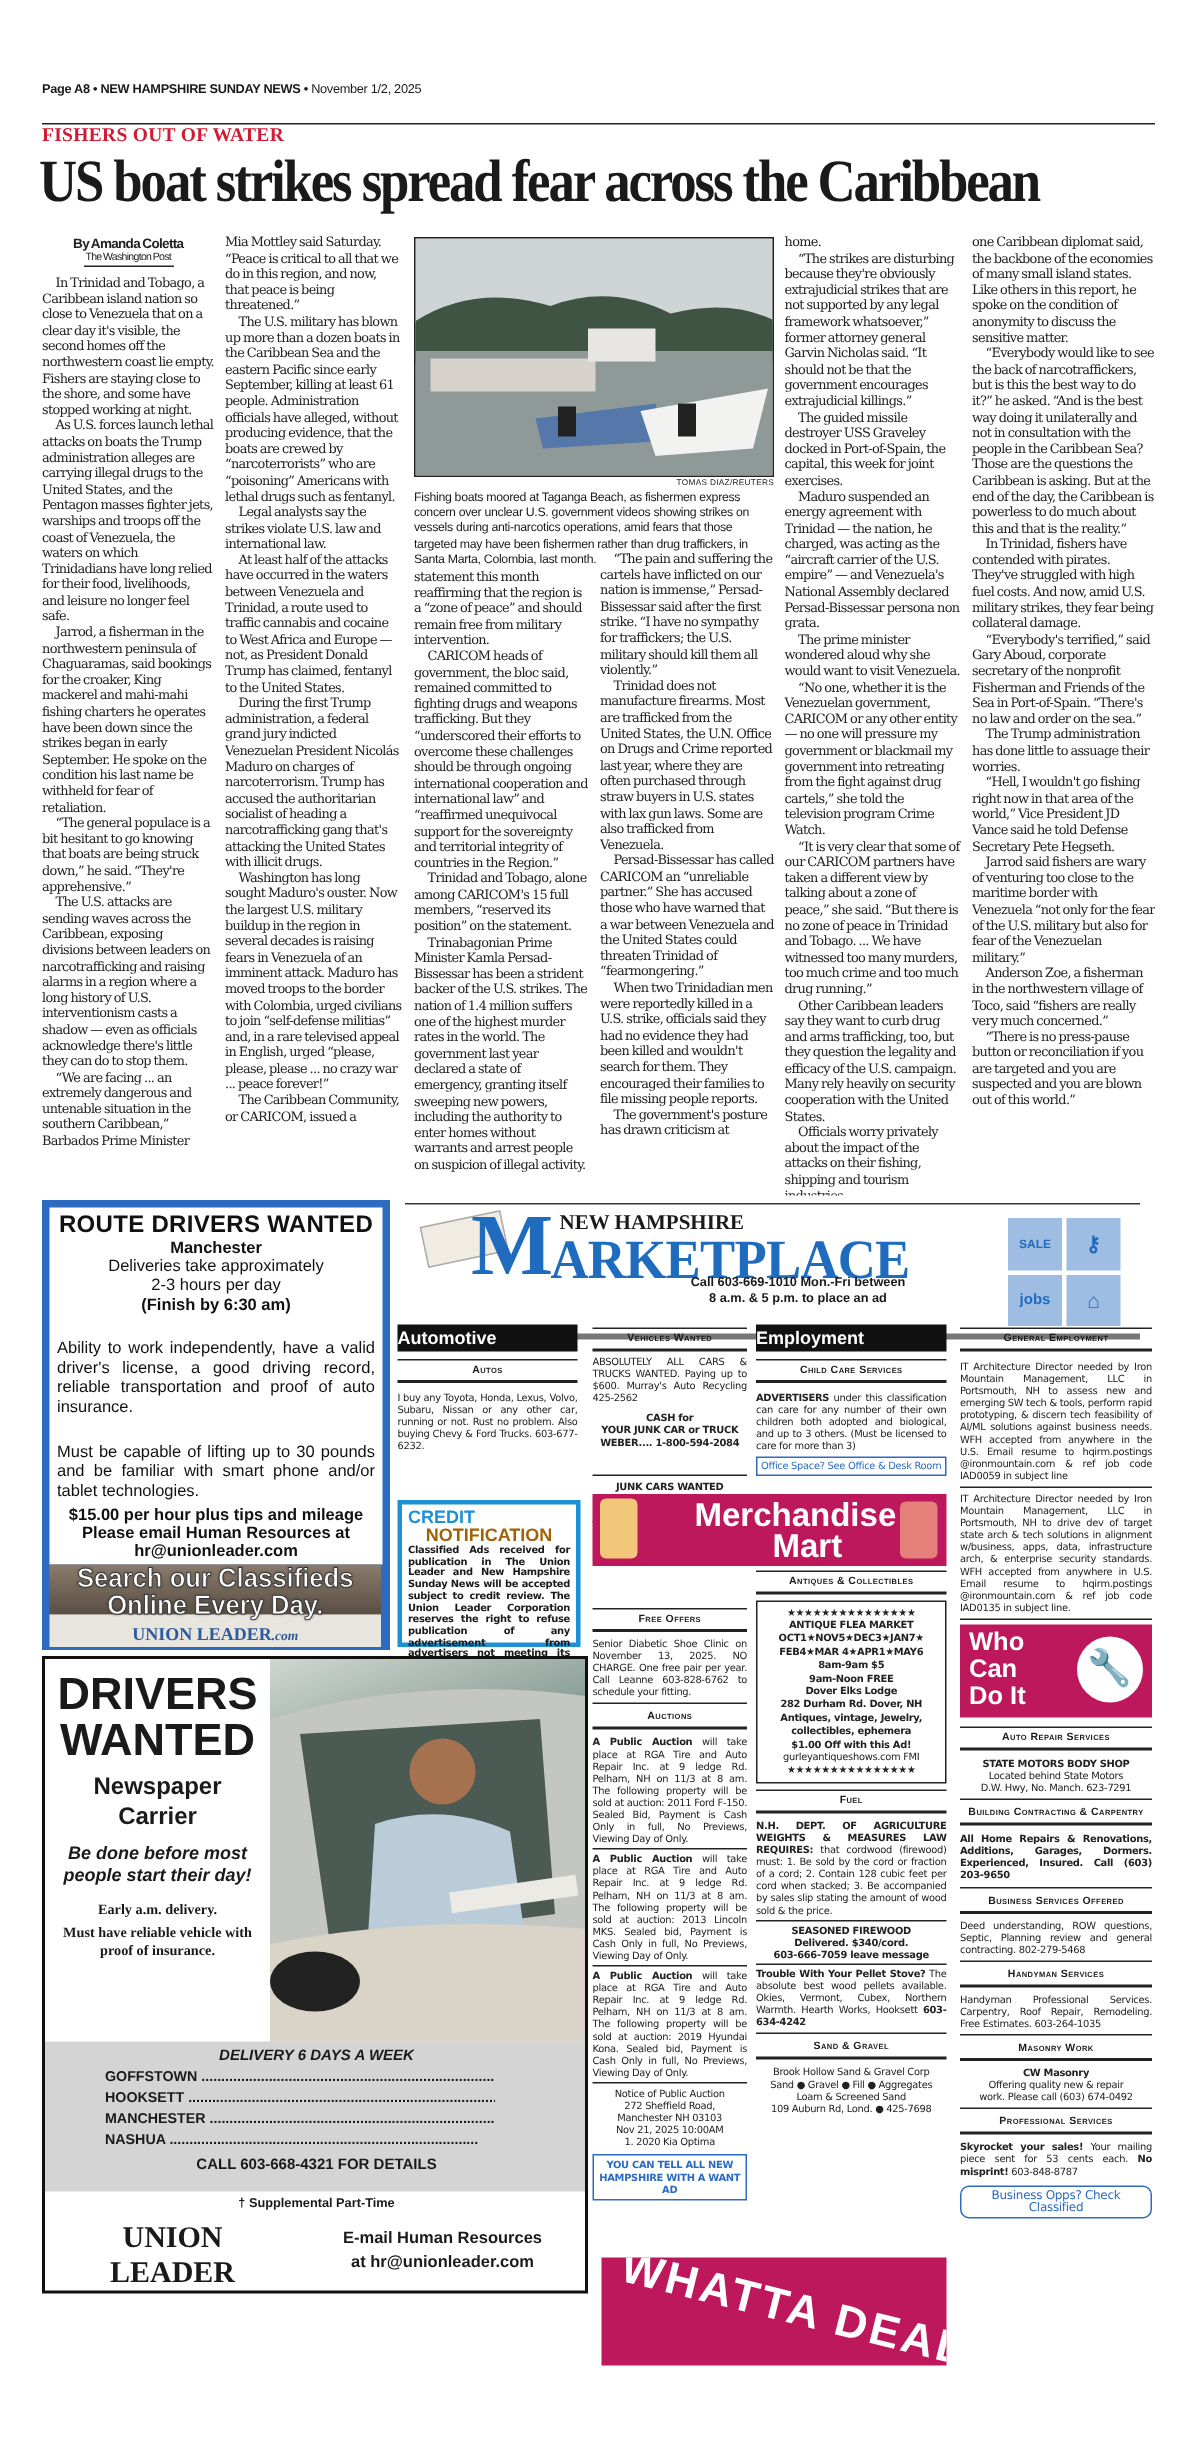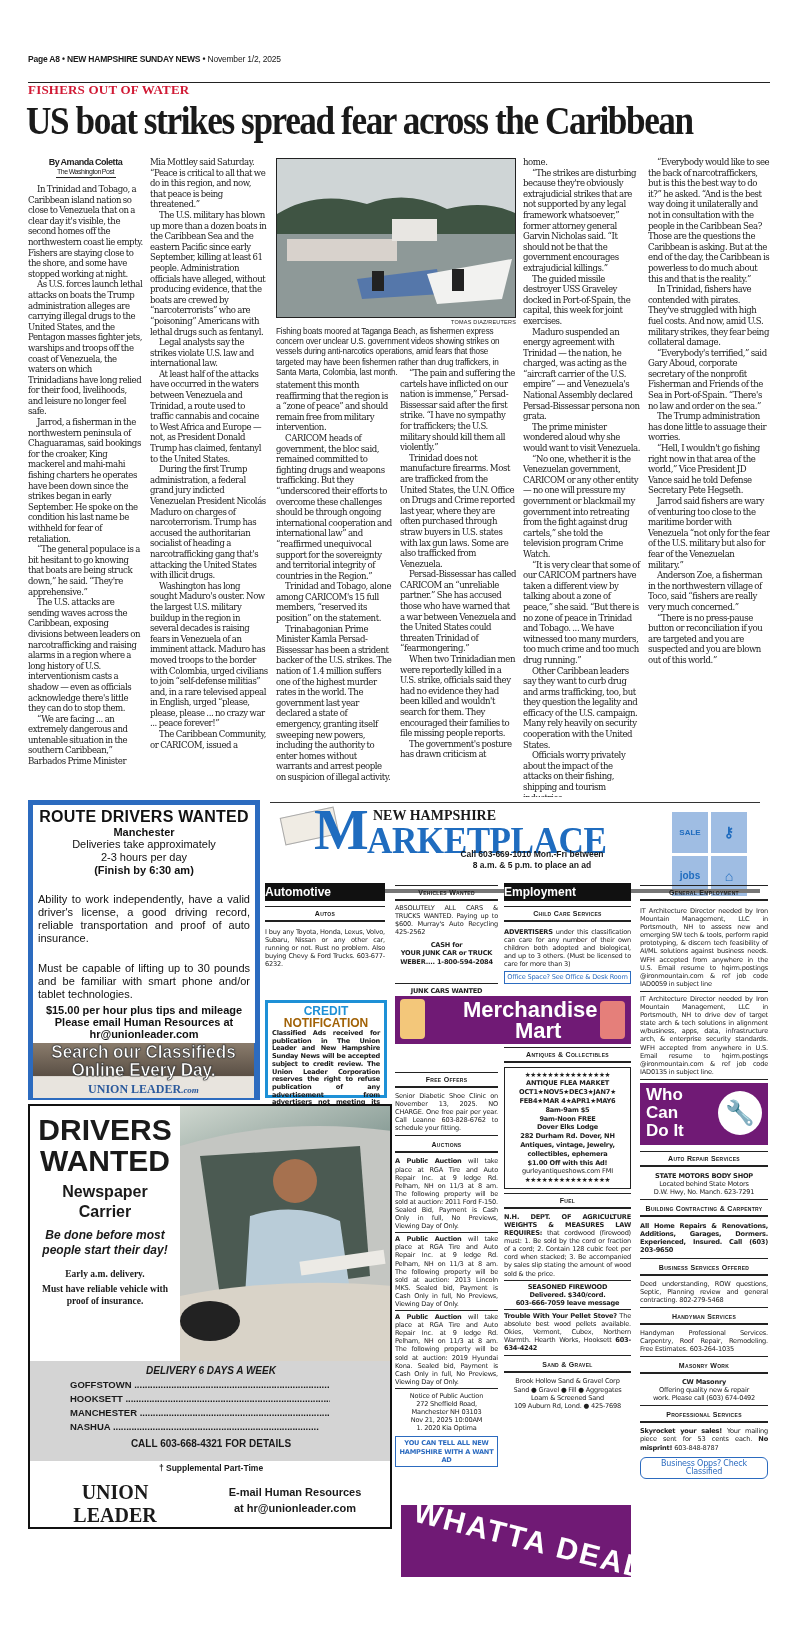--- a/index.html
+++ b/index.html
@@ -29,21 +29,21 @@
 .search-ad .t{font:bold 18px "Liberation Sans",sans-serif;color:#fff;text-align:center;line-height:18px;text-shadow:0 0 2px #333;-webkit-text-stroke:.6px #333;transform:scaleX(.95)}
 .drivers{left:28px;top:1104px;width:364px;height:425px;border:2px solid #111;overflow:hidden}
 .drv-left{position:absolute;left:0;top:0;width:150px;height:255px;text-align:center;font-family:"Liberation Sans",sans-serif}
 .drv-photo{position:absolute;left:150px;top:0;width:212px;height:255px;background:linear-gradient(160deg,#cfd7cf 0%,#8da09a 30%,#d4cbbd 55%,#e0dad0 100%)}
 .drv-gray{position:absolute;left:0;top:255px;width:362px;height:100px;background:#d4d4d4;font:bold 9.5px "Liberation Sans",sans-serif}
 .mkt-head{left:262px;top:802px;width:506px;height:80px}
 .section-head{background:#111;color:#fff;font:bold 12px "Liberation Sans",sans-serif;padding:2px 0;height:18px}
 .subhead{text-align:center;font:bold 7px "Liberation Sans",sans-serif;letter-spacing:.3px;border-top:1px solid #222;border-bottom:2px solid #222;padding:3px 0;font-variant:small-caps}
 .cl{font:6.6px/8.1px "DejaVu Sans",sans-serif;letter-spacing:-.2px;color:#222;text-align:justify}
 .cl.c{text-align:center}
-.blue-banner{background:#701a75;color:#fff}
+.blue-banner{background:#be185d;color:#fff}
 </style>
 </head>
 <body>
 
 <div class="abs folio">
   <span>Page A8</span> •
   <span>NEW HAMPSHIRE SUNDAY NEWS</span> •
   <span class="dt">November 1/2, 2025</span>
 </div>
 
@@ -107,20 +107,21 @@
   <p>The guided missile destroyer USS Graveley docked in Port-of-Spain, the capital, this week for joint exercises.</p>
   <p>Maduro suspended an energy agreement with Trinidad — the nation, he charged, was acting as the “aircraft carrier of the U.S. empire” — and Venezuela's National Assembly declared Persad-Bissessar persona non grata.</p>
   <p>The prime minister wondered aloud why she would want to visit Venezuela.</p>
   <p>“No one, whether it is the Venezuelan government, CARICOM or any other entity — no one will pressure my government or blackmail my government into retreating from the fight against drug cartels,” she told the television program Crime Watch.</p>
   <p>“It is very clear that some of our CARICOM partners have taken a different view by talking about a zone of peace,” she said. “But there is no zone of peace in Trinidad and Tobago. ... We have witnessed too many murders, too much crime and too much drug running.”</p>
   <p>Other Caribbean leaders say they want to curb drug and arms trafficking, too, but they question the legality and efficacy of the U.S. campaign. Many rely heavily on security cooperation with the United States.</p>
   <p>Officials worry privately about the impact of the attacks on their fishing, shipping and tourism industries,</p>
 </div>
 
 <div class="abs col" style="left:648px;top:157px;width:122px;height:640px;overflow:hidden">
+  <p style="text-indent:0">one Caribbean diplomat said, the backbone of the economies of many small island states. Like others in this report, he spoke on the condition of anonymity to discuss the sensitive matter.</p>
   <p>“Everybody would like to see the back of narcotraffickers, but is this the best way to do it?” he asked. “And is the best way doing it unilaterally and not in consultation with the people in the Caribbean Sea? Those are the questions the Caribbean is asking. But at the end of the day, the Caribbean is powerless to do much about this and that is the reality.”</p>
   <p>In Trinidad, fishers have contended with pirates. They've struggled with high fuel costs. And now, amid U.S. military strikes, they fear being collateral damage.</p>
   <p>“Everybody's terrified,” said Gary Aboud, corporate secretary of the nonprofit Fisherman and Friends of the Sea in Port-of-Spain. “There's no law and order on the sea.”</p>
   <p>The Trump administration has done little to assuage their worries.</p>
   <p>“Hell, I wouldn't go fishing right now in that area of the world,” Vice President JD Vance said he told Defense Secretary Pete Hegseth.</p>
   <p>Jarrod said fishers are wary of venturing too close to the maritime border with Venezuela “not only for the fear of the U.S. military but also for fear of the Venezuelan military.”</p>
   <p>Anderson Zoe, a fisherman in the northwestern village of Toco, said “fishers are really very much concerned.”</p>
   <p>“There is no press-pause button or reconciliation if you are targeted and you are suspected and you are blown out of this world.”</p>
 </div>
 
@@ -140,21 +141,21 @@
   <div class="ul-logo" style="margin-top:4px">UNION LEADER</div>
   <div class="ul-tag">Open up New Hampshire.</div>
 </div>
 <div class="abs search-ad" style="top:1043px;height:55px">
   <div class="t">Search our Classifieds</div>
   <div class="t">Online Every Day.</div>
   <div style="text-align:center;font:bold 12px 'Liberation Serif',serif;color:#2c5a9c;margin-top:3px"><span>UNION LEADER</span><i style="font-size:9px">.com</i></div>
 </div>
 
 <div class="abs" style="left:265px;top:1000px;width:122px;height:98px;border:3px solid #1e90d6;padding:2px 4px;font-family:'Liberation Sans',sans-serif">
-  <div style="text-align:center;color:#1e90d6;font:bold 12px/12px 'Liberation Sans',sans-serif">CREDIT</div>
+  <div style="text-align:left;color:#1e90d6;font:bold 12px/12px 'Liberation Sans',sans-serif">CREDIT</div>
   <div style="text-align:center;color:#a16207;font:bold 12px/13px 'Liberation Sans',sans-serif">NOTIFICATION</div>
   <div style="font:bold 6.6px/7.7px 'DejaVu Sans',sans-serif;text-align:justify;letter-spacing:-.2px">Classified Ads received for publication in The Union Leader and New Hampshire Sunday News will be accepted subject to credit review. The Union Leader Corporation reserves the right to refuse publication of any advertisement from advertisers not meeting its credit standards.</div>
 </div>
 
 <div class="abs drivers">
   <div class="drv-left">
     <div style="font:bold 30px/31px 'Liberation Sans',sans-serif;margin-top:8px">DRIVERS</div>
     <div style="font:bold 30px/31px 'Liberation Sans',sans-serif">WANTED</div>
     <div style="font:bold 16px/20px 'Liberation Sans',sans-serif;margin-top:6px">Newspaper</div>
     <div style="font:bold 16px/20px 'Liberation Sans',sans-serif">Carrier</div>
@@ -197,21 +198,21 @@
 <div class="abs mkt-head">
   <div class="rule" style="width:490px;margin-left:8px"></div>
   <div class="abs" style="left:20px;top:10px;width:55px;height:28px;background:#f0ece4;border:1px solid #aaa;transform:rotate(-12deg)"></div>
   <div class="abs" style="left:52px;top:-2px;font:bold 58px/60px 'Liberation Serif',serif;color:#1f6cbf;letter-spacing:-1px">M</div>
   <div class="abs" style="left:111px;top:6px;font:bold 14px 'Liberation Serif',serif">NEW HAMPSHIRE</div>
   <div class="abs" style="left:105px;top:20px;font:bold 37px/38px 'Liberation Serif',serif;color:#1f6cbf;letter-spacing:-.5px;transform:scaleX(.95);transform-origin:left">ARKETPLACE</div>
   <div class="abs" style="left:170px;top:47px;width:200px;text-align:center;font:bold 8.5px/11px 'Liberation Sans',sans-serif">
     <div>Call 603-669-1010 Mon.-Fri between</div>
       <div>8 a.m. &amp; 5 p.m. to place an ad</div>
   </div>
-  <div class="abs" style="left:410px;top:10px;width:75px;height:84px;display:grid;grid-template-columns:1fr 1fr;gap:3px">
+  <div class="abs" style="left:410px;top:10px;width:75px;height:72px;display:grid;grid-template-columns:1fr 1fr;gap:3px">
     <div style="background:#9fbde3;color:#1f6cbf;font:bold 8px sans-serif;display:flex;align-items:center;justify-content:center">SALE</div>
     <div style="background:#9fbde3;color:#1f6cbf;font:bold 14px sans-serif;display:flex;align-items:center;justify-content:center">⚷</div>
     <div style="background:#9fbde3;color:#1f6cbf;font:bold 10px sans-serif;display:flex;align-items:center;justify-content:center">jobs</div>
     <div style="background:#9fbde3;color:#1f6cbf;font:bold 14px sans-serif;display:flex;align-items:center;justify-content:center">⌂</div>
   </div>
   <div class="abs" style="left:8px;top:87px;width:490px;height:4px;background:#777"></div>
 </div>
 
 <div class="abs" style="left:265px;top:883px;width:120px">
   <div class="section-head">Automotive</div>

